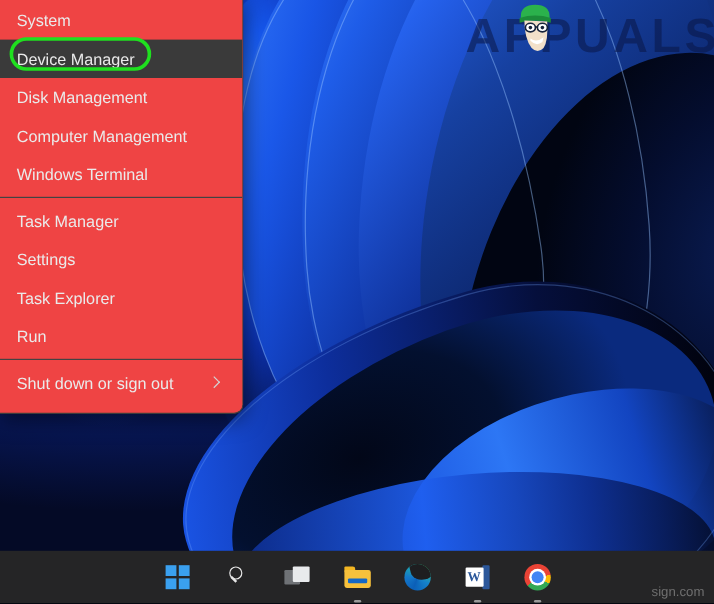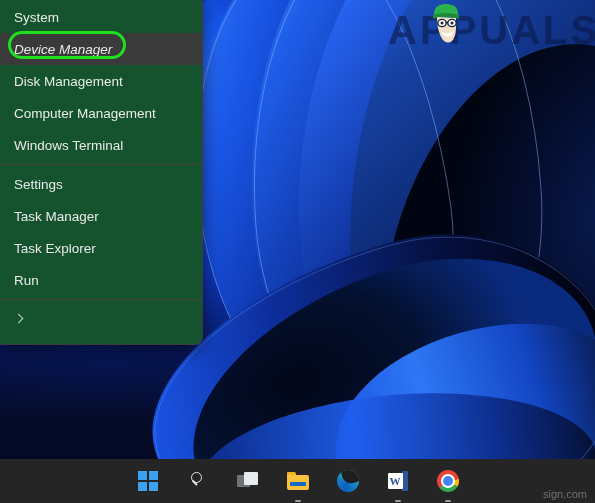--- a/index.html
+++ b/index.html
@@ -131,42 +131,42 @@
     position: absolute; right: 8px; bottom: 3px;
     font-size: 11px; color: #6f6f6f;
     font-family: "Liberation Sans", sans-serif;
   }
 
   
   #winx-menu {
     position: absolute;
     left: 0; top: 0;
     width: 203px; height: 345px;
-    background: #14532d;
+    background: #ef4444;
     border-right: 1px solid #3c3c3c;
     border-bottom: 1px solid #3c3c3c;
     border-radius: 0 0 8px 0;
     box-shadow: 0 4px 18px rgba(0,0,0,.55);
     padding-top: 1px;
     box-sizing: border-box;
     overflow: hidden;
   }
   .menu-item {
     position: relative;
     height: 32px;
     display: flex;
     align-items: center;
     padding: 0 8px 0 14px;
     color: #eaeaea;
     font-size: 13.5px;
     white-space: nowrap;
     cursor: default;
   }
   .menu-item .label { flex: 1; }
-  .menu-item.hover { background: #3a3a3a; font-style: italic; }
+  .menu-item.hover { background: #3a3a3a; }
   .chevron {
     width: 10px; height: 10px;
     margin-right: 10px;
     position: relative;
   }
   .chevron::before {
     content: "";
     position: absolute;
     left: 1px; top: 1px;
     width: 6px; height: 6px;
@@ -305,35 +305,36 @@
     <div class="menu-item">
       <span class="label">Computer Management</span>
     </div>
     <div class="menu-item">
       <span class="label">Windows Terminal</span>
     </div>
 
     <div class="separator"></div>
 
     <div class="menu-item">
+      <span class="label">Task Manager</span>
+    </div>
+    <div class="menu-item">
       <span class="label">Settings</span>
     </div>
     <div class="menu-item">
-      <span class="label">Task Manager</span>
-    </div>
-    <div class="menu-item">
       <span class="label">Task Explorer</span>
     </div>
     <div class="menu-item">
       <span class="label">Run</span>
     </div>
 
     <div class="separator"></div>
 
     <div class="menu-item">
+      <span class="label">Shut down or sign out</span>
       <span class="chevron"></span>
     </div>
 
     <div id="highlight-ellipse"></div>
   </div>
 
   <div id="taskbar">
 
     <div class="tb-item">
       <span class="start-logo">

